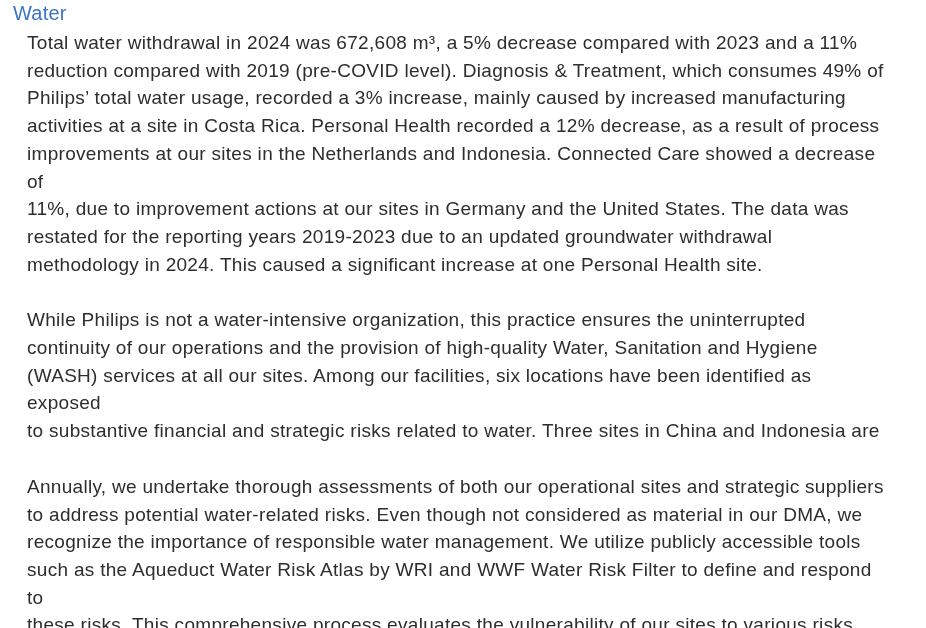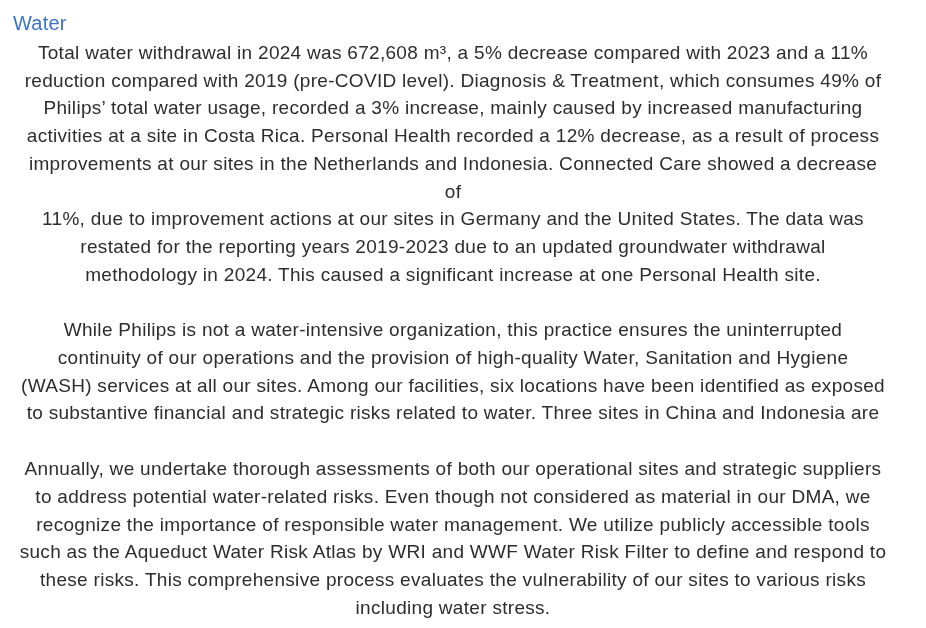--- a/index.html
+++ b/index.html
@@ -8,42 +8,41 @@
     background: #ffffff;
   }
   body {
     width: 926px;
     height: 628px;
     overflow: hidden;
     font-family: "Liberation Sans", "DejaVu Sans", sans-serif;
     color: var(--body-text-color, #2D2D2D);
   }
   .page {
-    padding: 10px 38px 0 13px;
+    padding: 0 38px 0 13px;
     box-sizing: border-box;
     width: 926px;
     height: 628px;
     background: var(--page-bg, #ffffff);
   }
   .section-heading {
     margin: 0 0 3px 0;
     font-size: 20px;
     font-weight: 400;
     line-height: 26px;
     letter-spacing: 0.2px;
     color: var(--heading-color, #3B73C8);
   }
   .body-para {
-    margin: 0 0 28px 5px;
+    margin: 0 0 28px 14px;
     font-size: 19px;
     font-weight: 400;
     line-height: 27.7px;
     letter-spacing: 0.3px;
     white-space: pre-line;
-    text-align: center;
   }
   .body-para:last-child {
     margin-bottom: 0;
   }
 </style>
 </head>
 <body>
 
 <div class="page">
   <h1 class="section-heading">Water</h1>

